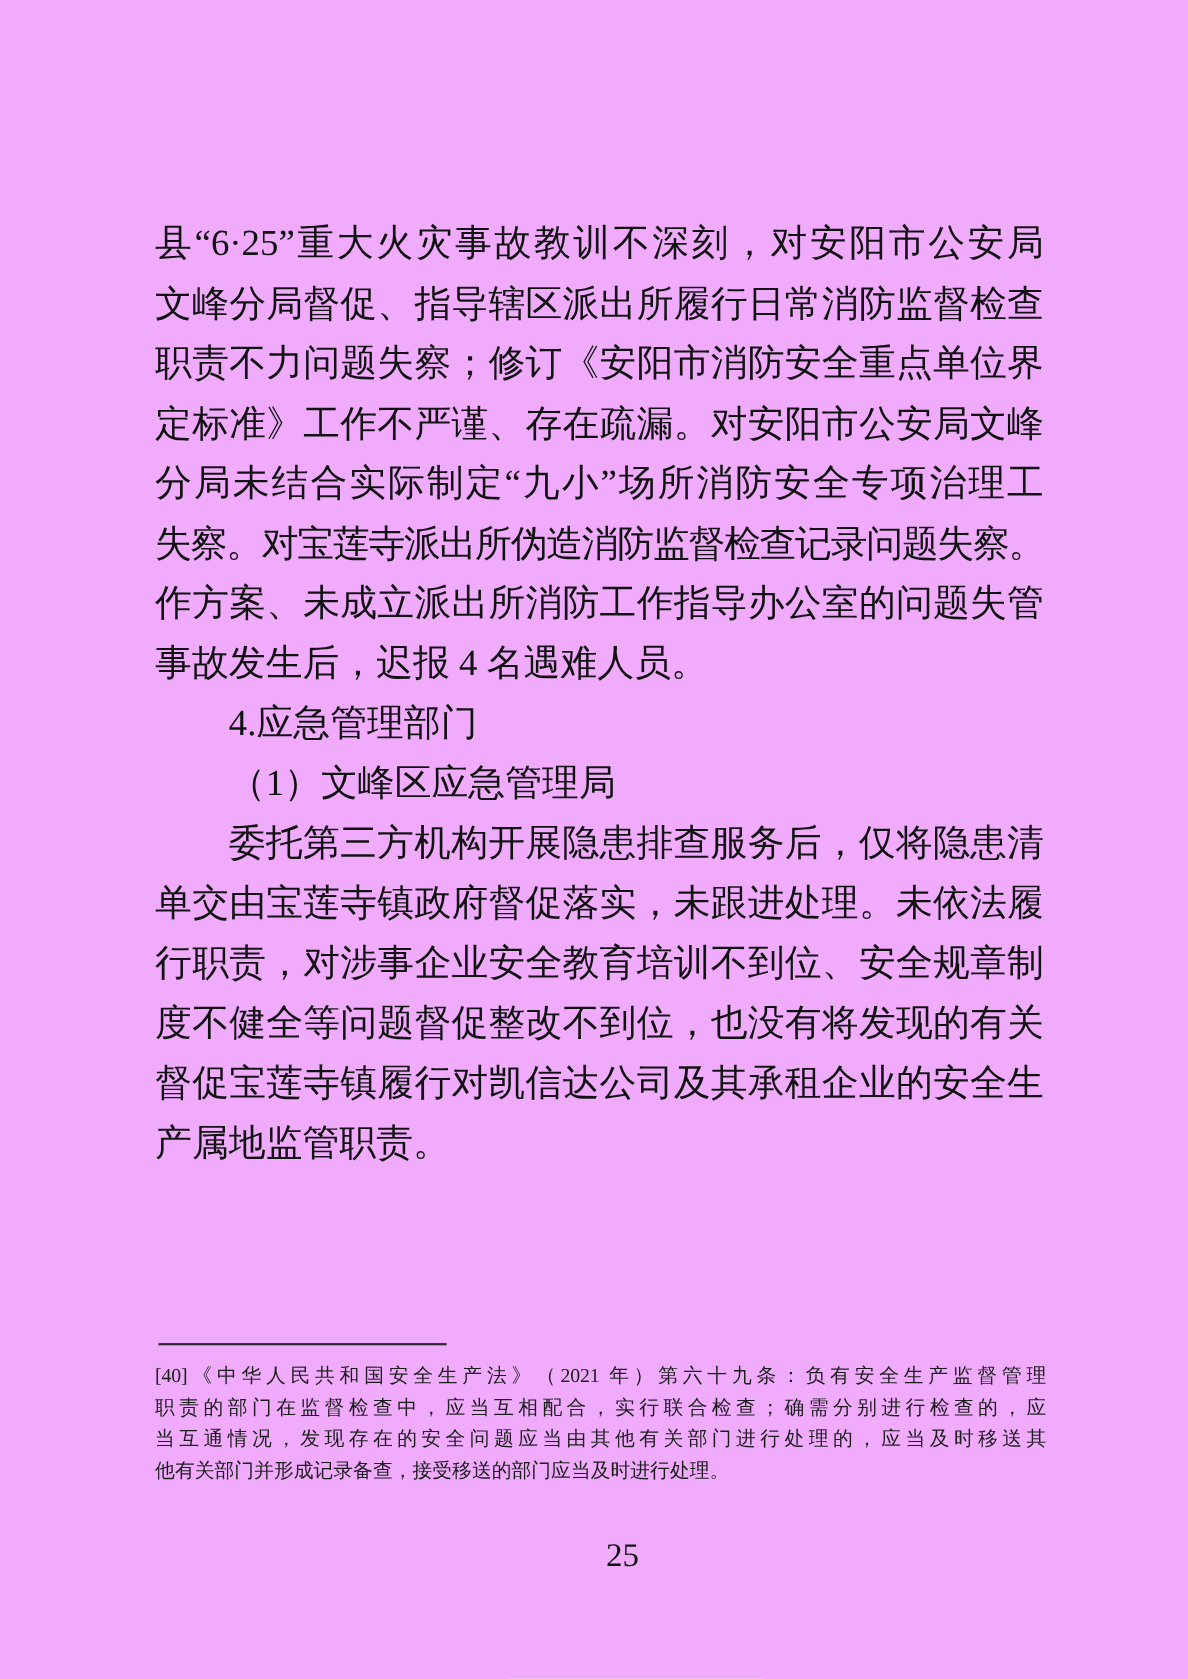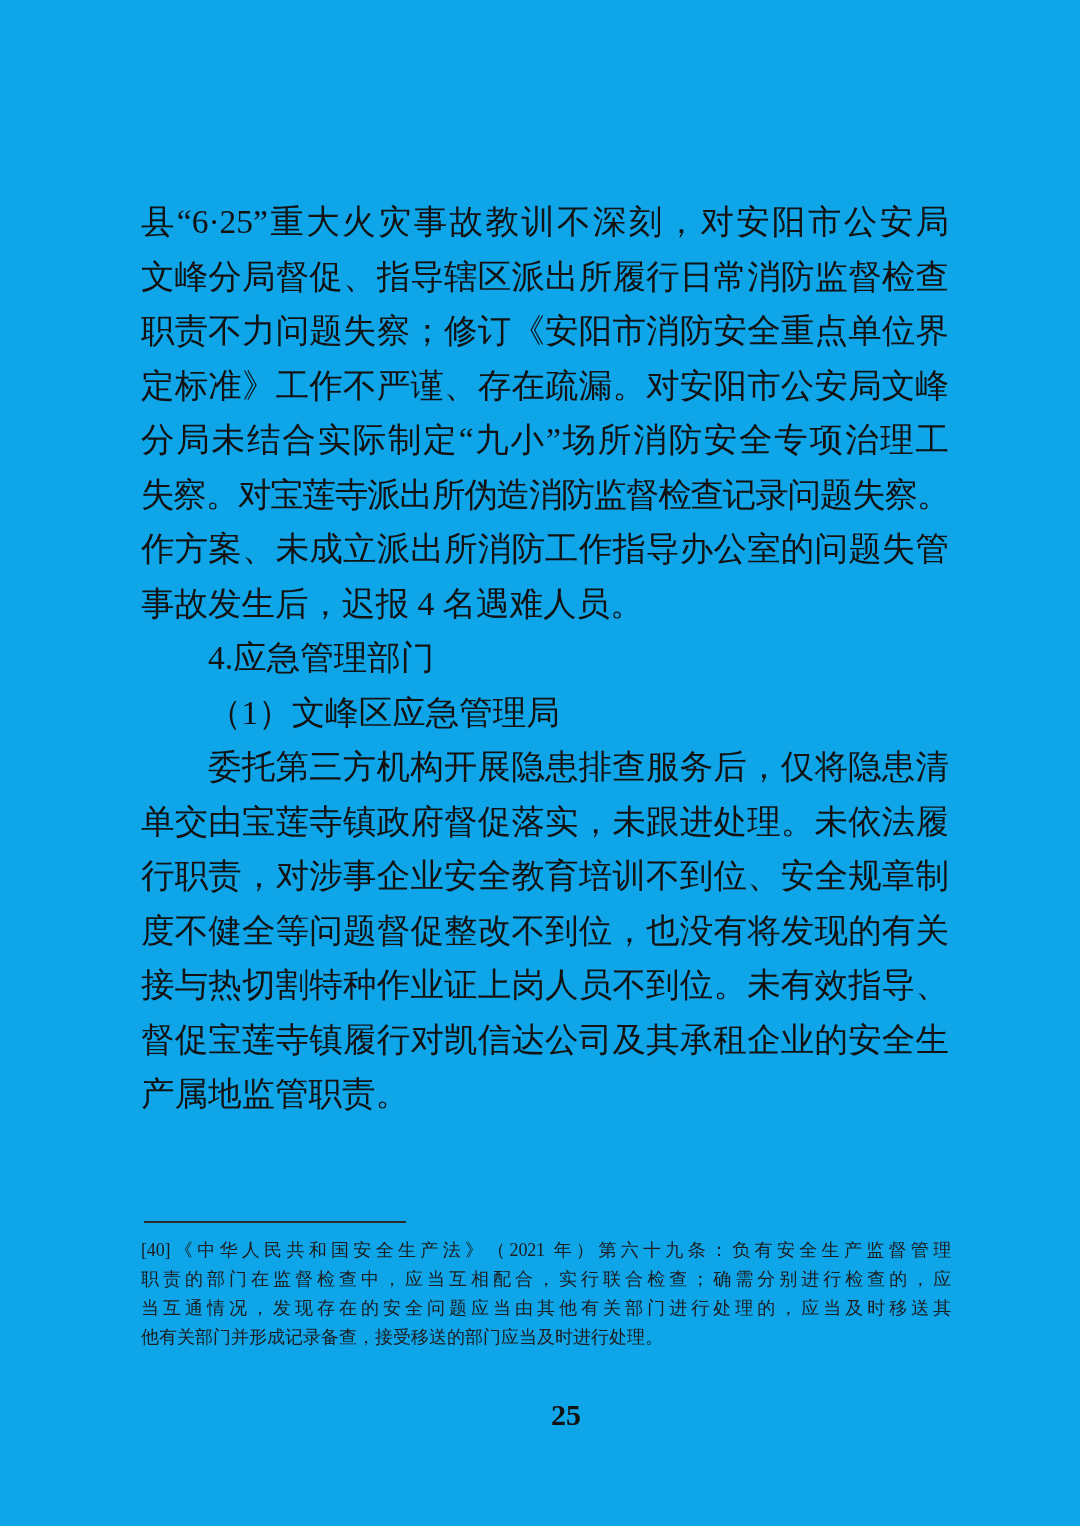--- a/index.html
+++ b/index.html
@@ -11,21 +11,21 @@
     height: 1526px;
     background: #ffffff;
     position: relative;
     overflow: hidden;
     font-family: "Liberation Serif", "DejaVu Serif", serif;
     color: #121212;
   }
   .page {
     position: absolute;
     inset: 0;
-    background: #0ea5e9;
+    background: #f0abfc;
   }
   .content {
     position: absolute;
     left: 141px;
     top: 195px;
     width: 808px;
     font-size: 33.5px;
     line-height: 54.5px;
     color: #121212;
   }
@@ -75,21 +75,20 @@
   .footnote .line.last {
     text-align-last: left;
   }
   .page-number {
     position: absolute;
     left: 551px;
     top: 1398px;
     font-size: 30px;
     line-height: 34px;
     color: #121212;
-    font-weight: bold;
   }
 </style>
 </head>
 <body>
 
 <div class="page">
 
   <div class="content">
       <div class="paragraph">
         <div class="line">县“6·25”重大火灾事故教训不深刻，对安阳市公安局</div>
@@ -105,21 +104,20 @@
         <div class="line last indent">4.应急管理部门</div>
       </div>
       <div class="paragraph">
         <div class="line last indent">（1）文峰区应急管理局</div>
       </div>
       <div class="paragraph">
         <div class="line indent">委托第三方机构开展隐患排查服务后，仅将隐患清</div>
         <div class="line">单交由宝莲寺镇政府督促落实，未跟进处理。未依法履</div>
         <div class="line">行职责，对涉事企业安全教育培训不到位、安全规章制</div>
         <div class="line">度不健全等问题督促整改不到位，也没有将发现的有关</div>
-        <div class="line">接与热切割特种作业证上岗人员不到位。未有效指导、</div>
         <div class="line">督促宝莲寺镇履行对凯信达公司及其承租企业的安全生</div>
         <div class="line last">产属地监管职责。</div>
       </div>
     </div>
 
   <div class="footnote-rule"></div>
 
   <div class="footnote">
       <div class="line" style="letter-spacing: -0.15px;">[40]《中华人民共和国安全生产法》（2021 年）第六十九条：负有安全生产监督管理</div>
       <div class="line" style="letter-spacing: -0.21px;">职责的部门在监督检查中，应当互相配合，实行联合检查；确需分别进行检查的，应</div>

